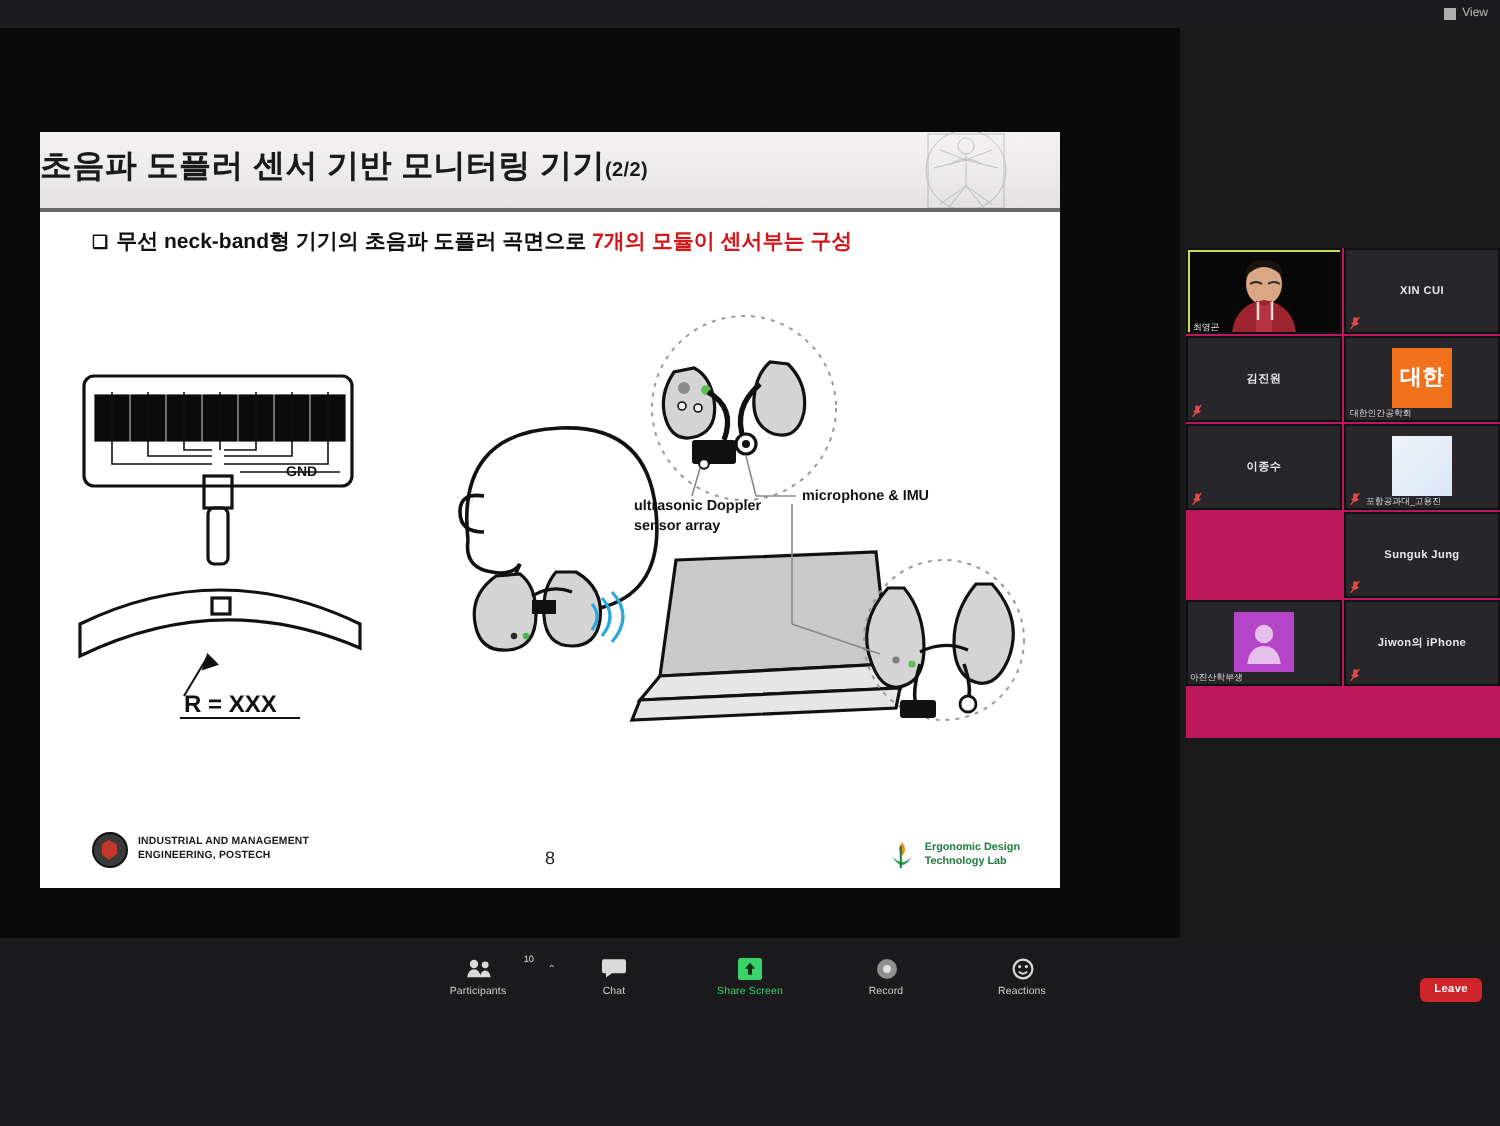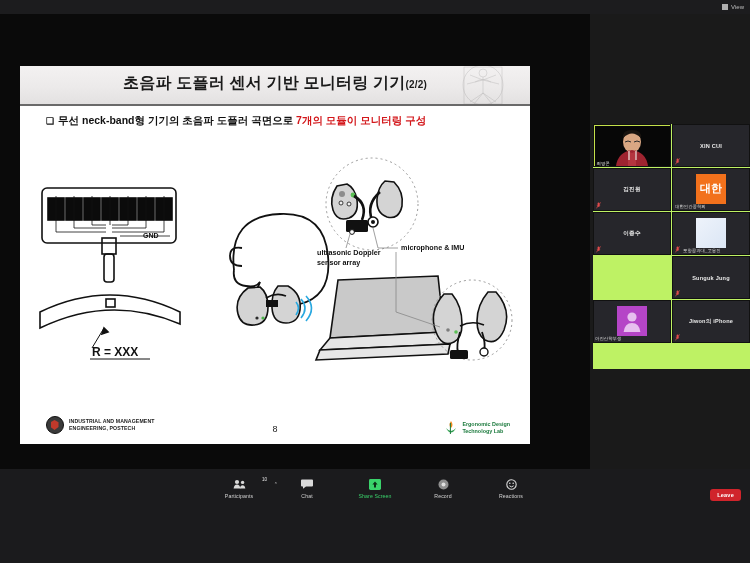--- a/index.html
+++ b/index.html
@@ -12,21 +12,21 @@
   .view-ico{width:6px;height:6px;border:1px solid #c9c9c9;display:grid;grid-template-columns:1fr 1fr;grid-template-rows:1fr 1fr;gap:.5px;box-sizing:border-box;}
   .view-ico i{background:#c9c9c9;display:block;}
 
   
   .stage{position:absolute;left:0;top:14px;width:590px;height:455px;background:#0a0a0a;}
   .slide{position:absolute;left:20px;top:52px;width:510px;height:378px;background:#ffffff;overflow:hidden;}
 
   
   .slide-head{position:relative;height:38px;background:linear-gradient(180deg,#f3f1f1 0%,#eceaea 55%,#e3e1e1 100%);border-bottom:2px solid #6a6a6a;overflow:hidden;}
   .vitruv{position:absolute;right:4px;top:-6px;width:86px;height:48px;opacity:.30;}
-  .slide-title{position:absolute;left:0;right:0;top:7px;text-align:center;font-size:16px;font-weight:bold;color:#1a1a1a;letter-spacing:.2px;}
+  .slide-title{position:absolute;left:0;right:0;top:7px;text-align:left;font-size:16px;font-weight:bold;color:#1a1a1a;letter-spacing:.2px;}
   .slide-title .frac{font-size:10px;font-weight:bold;}
 
   
   .bullets{position:absolute;left:26px;top:48px;right:14px;}
   .bullet{font-size:10.5px;color:#111;margin-bottom:8px;white-space:nowrap;font-weight:600;}
   .bullet .sq{font-size:9px;margin-right:4px;}
   .bullet em{font-style:normal;color:#d3171b;font-weight:bold;}
 
   
   .art{position:absolute;left:0;top:86px;width:510px;height:260px;}
@@ -37,21 +37,21 @@
   .crest{width:16px;height:16px;border-radius:50%;background:#3a3a3a;border:1.5px solid #111;position:relative;flex:none;}
   .crest:after{content:"";position:absolute;left:3.5px;top:3px;width:8px;height:10px;background:#c0392b;clip-path:polygon(50% 0,100% 22%,100% 70%,50% 100%,0 70%,0 22%);}
   .foot-txt{font-size:5.2px;font-weight:bold;color:#1a1a1a;line-height:1.35;letter-spacing:.1px;}
   .page-no{position:absolute;left:0;right:0;bottom:10px;text-align:center;font-size:9px;color:#222;}
   .foot-right{position:absolute;right:20px;bottom:8px;display:flex;align-items:center;gap:4px;}
   .edtl-mark{width:14px;height:16px;flex:none;}
   .edtl-txt{font-size:5.4px;font-weight:bold;color:#1b7a3d;line-height:1.3;}
   .edtl-txt span{display:block;}
 
   
-  .strip{position:absolute;left:593px;top:124px;width:157px;height:245px;background:#bef264;}
+  .strip{position:absolute;left:593px;top:124px;width:157px;height:245px;background:#be185d;}
   .tile{position:absolute;width:78px;height:43px;background:#26262b;border:1px solid #111;box-sizing:border-box;overflow:hidden;}
   .tname{position:absolute;left:0;right:0;top:50%;transform:translateY(-50%);text-align:center;font-size:5.6px;font-weight:bold;color:#e8e8e8;letter-spacing:.2px;padding:0 4px;}
   .tlabel{position:absolute;left:10px;bottom:1.5px;font-size:4.4px;color:#dcdcdc;white-space:nowrap;}
   .mute{position:absolute;left:2px;bottom:1px;width:5px;height:7px;}
   .avatar{position:absolute;left:50%;top:48%;transform:translate(-50%,-50%);width:30px;height:30px;display:flex;align-items:center;justify-content:center;font-size:11px;font-weight:bold;color:#fff;}
   .av-orange{background:#f2711c;}
   .av-blue{background:#4050c8;}
   .av-purple{background:#b545c7;}
   .av-white{background:linear-gradient(135deg,#eef3fb,#dbe6f5);}
 
@@ -100,21 +100,21 @@
             <path d="M35 22 q8 -5 16 0"></path>
           </g>
         </svg>
         <div class="slide-title">
           <span>초음파 도플러 센서 기반 모니터링 기기</span><span class="frac">(2/2)</span>
         </div>
       </div>
 
       <div class="bullets">
         <div class="bullet">
-          <span class="sq">❑</span><span>무선 neck-band형 기기의 초음파 도플러 곡면으로 </span><em>7개의 모듈이 모니터링 구성</em>
+          <span class="sq">❑</span><span>무선 neck-band형 기기의 초음파 도플러 곡면으로 </span><em>7개의 모듈이 센서부는 구성</em>
         </div>
       </div>
 
       <div class="art">
         <svg width="510" height="260" viewBox="0 0 510 260">
           <g fill="none" stroke="#111" stroke-width="1.6">
 
             <rect x="22" y="36" width="134" height="55" rx="5"></rect>
             <g fill="#0b0b0b" stroke="#0b0b0b">
               <rect x="28" y="46" width="16" height="22"></rect>

